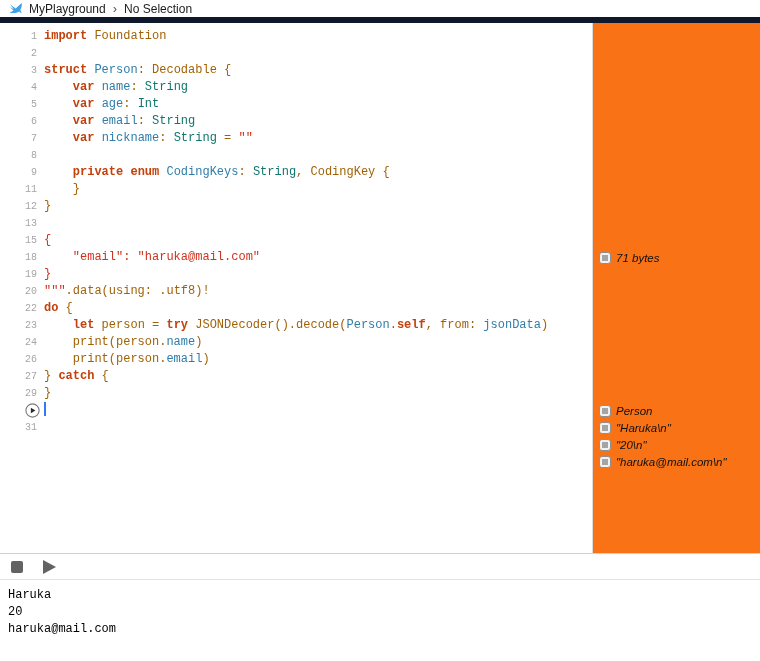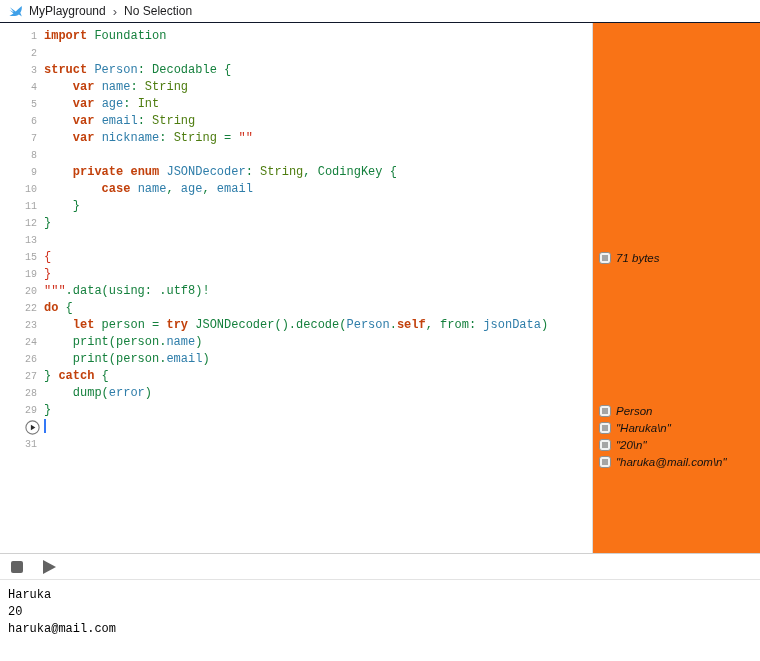--- a/index.html
+++ b/index.html
@@ -1,41 +1,41 @@
 <!DOCTYPE html>
 <html><head>
 <meta charset="utf-8">
 <style>
   * { margin:0; padding:0; box-sizing:border-box; }
   html,body { width:760px; height:661px; background:#ffffff; overflow:hidden;
               font-family:"Liberation Sans", sans-serif; }
 
   
   .jump-bar { position:absolute; left:0; top:0; width:760px; height:23px;
-              background:#fff; border-bottom:1px solid #0f172a;
+              background:#fff; border-bottom:6px solid #0f172a;
               display:flex; align-items:center; padding-left:8px; }
   .swift-icon { width:15px; height:15px; margin-right:6px; flex:0 0 auto; }
   .jb-text { font-size:12px; color:#1d1d1f; }
   .jb-sep { font-size:13px; color:#55555a; margin:0 7px; }
 
   
   .editor { position:absolute; left:0; top:23px; width:592px; height:530px;
             background:#fff; overflow:hidden;
             font-family:"Liberation Mono","DejaVu Sans Mono",monospace;
             font-size:12px; }
   .code-lines { padding-top:5px; }
   .line { height:17px; line-height:17px; white-space:pre; display:flex; }
   .gutter { width:44px; flex:0 0 44px; text-align:right; padding-right:7px;
             color:#a5a5a5; font-size:10px; position:relative; }
   .code { flex:1; color:#1d1d1f; }
   .k { color:#c2410c; font-weight:bold; }
   .t { color:#2e7da9; }
-  .p { color:#4d7c0f; }
+  .p { color:#0f766e; }
   .s { color:#d0311d; }
-  .d { color:#15803d; }
+  .d { color:#a16207; }
   .cursor { display:inline-block; width:2px; height:14px; background:#3478f6;
             vertical-align:middle; margin-top:-2px; }
   .gutter-play { position:absolute; right:4px; top:1px; width:15px; height:15px; }
 
   
   .results { position:absolute; left:592px; top:23px; width:184px; height:530px;
              background:#f97316; border-left:1px solid #dcdcdc;font-style:italic; }
   .result-row { position:absolute; left:0; height:17px; display:flex;
                 align-items:center; padding-left:6px; font-size:11.5px;
                 color:#111; white-space:nowrap; }
@@ -78,34 +78,33 @@
 <div class="editor">
   <div class="code-lines" id="code-lines">
       <div class="line"><span class="gutter">1</span><span class="code"><span class="k">import</span><span class="d"> Foundation</span></span></div>
       <div class="line"><span class="gutter">2</span><span class="code"></span></div>
       <div class="line"><span class="gutter">3</span><span class="code"><span class="k">struct</span><span class="d"> </span><span class="t">Person</span><span class="d">: Decodable {</span></span></div>
       <div class="line"><span class="gutter">4</span><span class="code"><span class="d">    </span><span class="k">var</span><span class="d"> </span><span class="t">name</span><span class="d">: </span><span class="p">String</span></span></div>
       <div class="line"><span class="gutter">5</span><span class="code"><span class="d">    </span><span class="k">var</span><span class="d"> </span><span class="t">age</span><span class="d">: </span><span class="p">Int</span></span></div>
       <div class="line"><span class="gutter">6</span><span class="code"><span class="d">    </span><span class="k">var</span><span class="d"> </span><span class="t">email</span><span class="d">: </span><span class="p">String</span></span></div>
       <div class="line"><span class="gutter">7</span><span class="code"><span class="d">    </span><span class="k">var</span><span class="d"> </span><span class="t">nickname</span><span class="d">: </span><span class="p">String</span><span class="d"> = </span><span class="s">""</span></span></div>
       <div class="line"><span class="gutter">8</span><span class="code"></span></div>
-      <div class="line"><span class="gutter">9</span><span class="code"><span class="d">    </span><span class="k">private</span><span class="d"> </span><span class="k">enum</span><span class="d"> </span><span class="t">JSONDecoder</span><span class="d">: </span><span class="p">String</span><span class="d">, CodingKey {</span></span></div>
-      <div class="line"><span class="gutter">10</span><span class="code"><span class="d">        </span><span class="k">case</span><span class="d"> </span><span class="t">name</span><span class="d">, </span><span class="t">age</span><span class="d">, </span><span class="t">email</span></span></div>
+      <div class="line"><span class="gutter">9</span><span class="code"><span class="d">    </span><span class="k">private</span><span class="d"> </span><span class="k">enum</span><span class="d"> </span><span class="t">CodingKeys</span><span class="d">: </span><span class="p">String</span><span class="d">, CodingKey {</span></span></div>
       <div class="line"><span class="gutter">11</span><span class="code"><span class="d">    }</span></span></div>
       <div class="line"><span class="gutter">12</span><span class="code"><span class="d">}</span></span></div>
       <div class="line"><span class="gutter">13</span><span class="code"></span></div>
       <div class="line"><span class="gutter">15</span><span class="code"><span class="s">{</span></span></div>
+      <div class="line"><span class="gutter">18</span><span class="code"><span class="s">    "email": "haruka@mail.com"</span></span></div>
       <div class="line"><span class="gutter">19</span><span class="code"><span class="s">}</span></span></div>
       <div class="line"><span class="gutter">20</span><span class="code"><span class="s">"""</span><span class="d">.data(using: .utf8)!</span></span></div>
       <div class="line"><span class="gutter">22</span><span class="code"><span class="k">do</span><span class="d"> {</span></span></div>
       <div class="line"><span class="gutter">23</span><span class="code"><span class="d">    </span><span class="k">let</span><span class="d"> person = </span><span class="k">try</span><span class="d"> JSONDecoder().decode(</span><span class="t">Person</span><span class="d">.</span><span class="k">self</span><span class="d">, from: </span><span class="t">jsonData</span><span class="d">)</span></span></div>
       <div class="line"><span class="gutter">24</span><span class="code"><span class="d">    print(person.</span><span class="t">name</span><span class="d">)</span></span></div>
       <div class="line"><span class="gutter">26</span><span class="code"><span class="d">    print(person.</span><span class="t">email</span><span class="d">)</span></span></div>
       <div class="line"><span class="gutter">27</span><span class="code"><span class="d">} </span><span class="k">catch</span><span class="d"> {</span></span></div>
-      <div class="line"><span class="gutter">28</span><span class="code"><span class="d">    dump(</span><span class="t">error</span><span class="d">)</span></span></div>
       <div class="line"><span class="gutter">29</span><span class="code"><span class="d">}</span></span></div>
       <div class="line"><span class="gutter"><svg class="gutter-play" viewBox="0 0 15 15">
             <circle cx="7.5" cy="7.5" r="6.6" fill="none" stroke="#7a7a7a" stroke-width="1.1"></circle>
             <path d="M5.9 4.7 L10.4 7.5 L5.9 10.3 Z" fill="#2b2b2b"></path>
           </svg></span><span class="code"><span class="cursor"></span></span></div>
       <div class="line"><span class="gutter">31</span><span class="code"></span></div>
     </div>
 </div>
 
 <div class="results" id="results">

